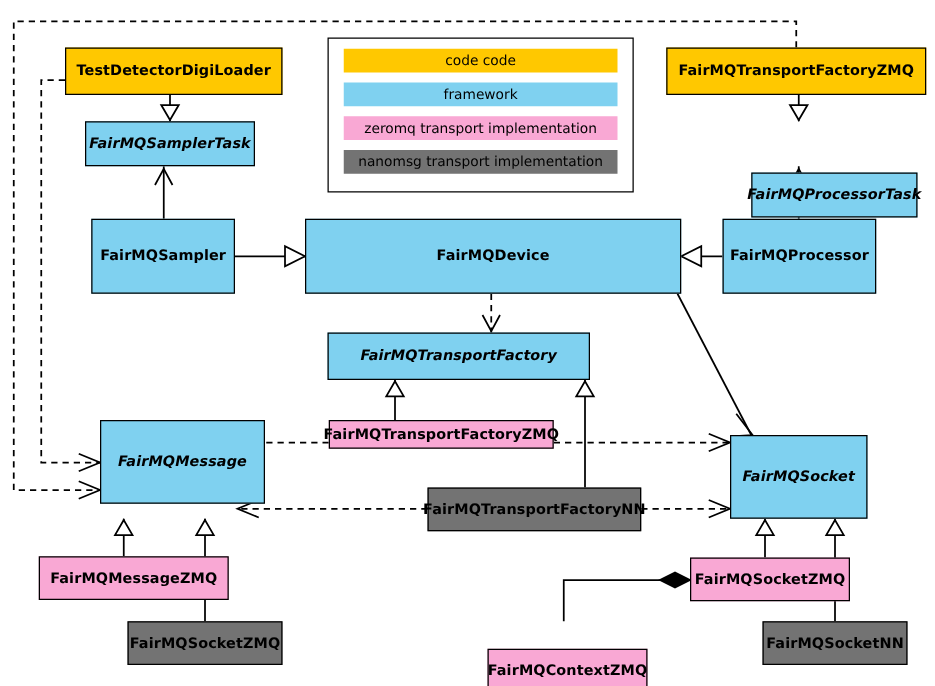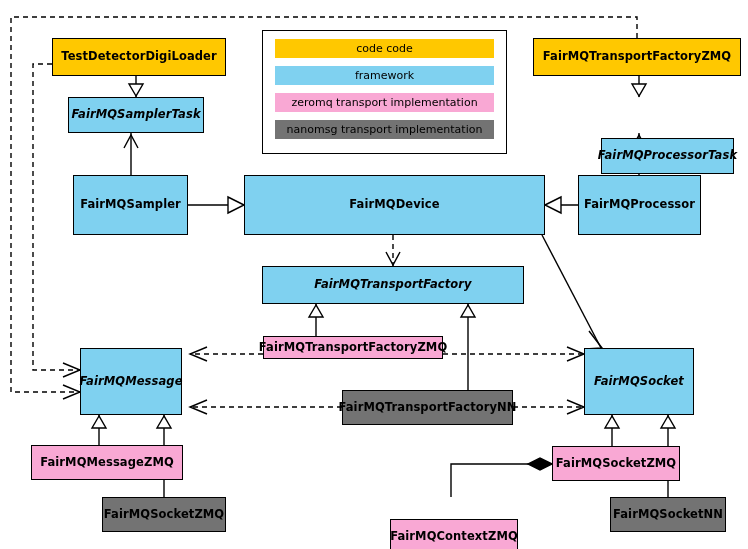--- a/index.html
+++ b/index.html
@@ -193,27 +193,27 @@
   <div class="node c-user" style="left:533px; top:38px; width:208px; height:38px;">FairMQTransportFactoryZMQ</div>
 
   <div class="node c-framework abstract" style="left:601px; top:97px; width:133px; height:36px;margin-top:41px;">FairMQProcessorTask</div>
 
   <div class="node c-framework" style="left:73px; top:175px; width:115px; height:60px;">FairMQSampler</div>
 
   <div class="node c-framework" style="left:244px; top:175px; width:301px; height:60px;">FairMQDevice</div>
 
   <div class="node c-framework" style="left:578px; top:175px; width:123px; height:60px;">FairMQProcessor</div>
 
-  <div class="node c-framework abstract" style="left:262px; top:266px; width:262px; height:38px;">FairMQTransportFactory</div>
+  <div class="node c-framework abstract" style="left:262px; top:266px; width:210px; height:38px;">FairMQTransportFactory</div>
 
   <div class="node c-zmq" style="left:263px; top:336px; width:180px; height:23px;">FairMQTransportFactoryZMQ</div>
 
   <div class="node c-nn" style="left:342px; top:390px; width:171px; height:35px;text-align:center;">FairMQTransportFactoryNN</div>
 
-  <div class="node c-framework abstract" style="left:80px; top:348px; width:102px; height:67px;">FairMQMessage</div>
+  <div class="node c-framework abstract" style="left:80px; top:336px; width:132px; height:67px;">FairMQMessage</div>
 
   <div class="node c-framework abstract" style="left:584px; top:348px; width:110px; height:67px;">FairMQSocket</div>
 
   <div class="node c-zmq" style="left:31px; top:445px; width:152px; height:35px;">FairMQMessageZMQ</div>
 
   <div class="node c-nn" style="left:102px; top:497px; width:124px; height:35px;">FairMQSocketZMQ</div>
 
   <div class="node c-zmq" style="left:390px; top:519px; width:128px; height:35px;">FairMQContextZMQ</div>
 
   <div class="node c-zmq" style="left:552px; top:446px; width:128px; height:35px;">FairMQSocketZMQ</div>

